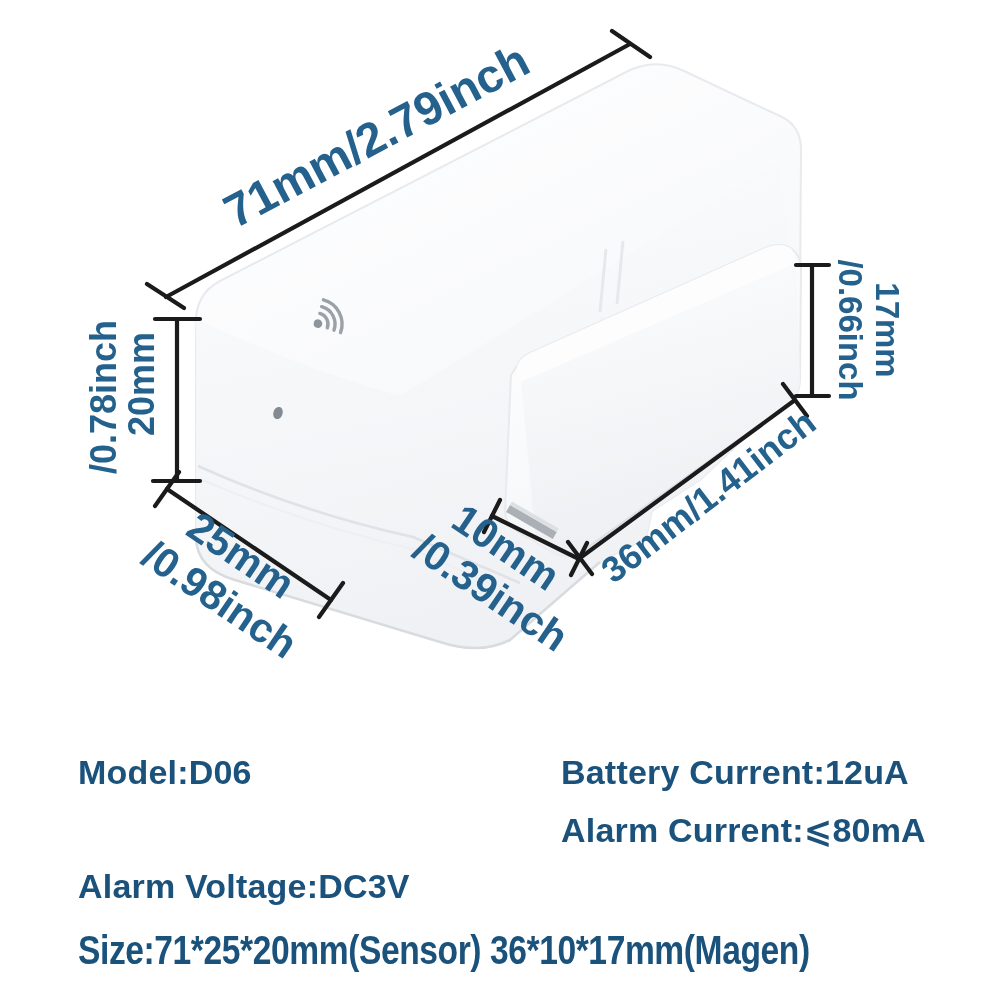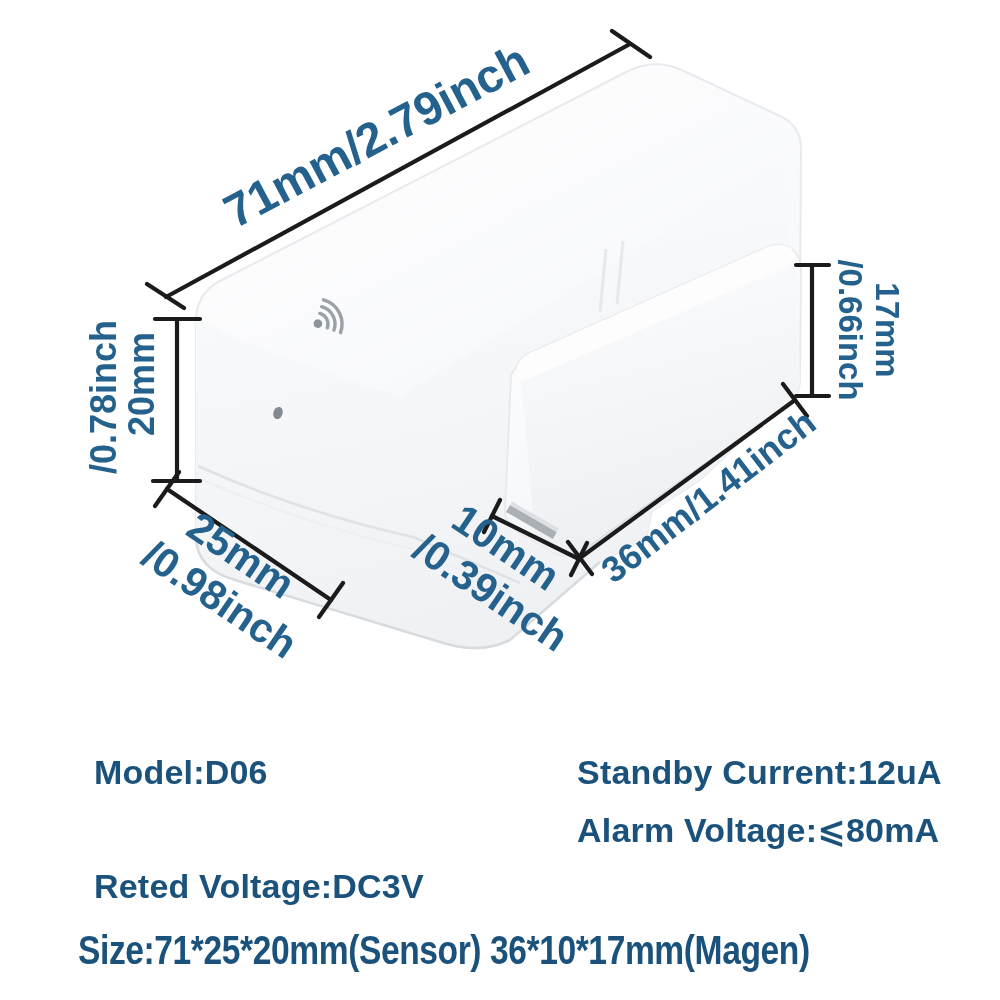--- a/index.html
+++ b/index.html
@@ -1,21 +1,21 @@
 <!DOCTYPE html>
 <html><head>
 <meta charset="utf-8">
 <style>
   html,body{margin:0;padding:0;background:#ffffff;}
   .stage{position:relative;width:1000px;height:1000px;background:#ffffff;overflow:hidden;
          font-family:"Liberation Sans","DejaVu Sans",sans-serif;}
   .diagram-svg{position:absolute;left:0;top:0;}
   .dim-label{fill:#24618c;font-weight:bold;}
   .spec-row{position:absolute;font-weight:bold;color:#1b527c;white-space:nowrap;
-            font-size:34px;letter-spacing:0.2px;margin-left:16px;}
+            font-size:34px;letter-spacing:0.2px;}
   .size-row{position:absolute;font-weight:bold;color:#1b527c;white-space:nowrap;
             font-size:40px;letter-spacing:-0.5px;transform:scaleX(0.84);transform-origin:left top;}
 </style>
 </head>
 <body>
 
 <div class="stage">
 
 <svg class="diagram-svg" width="1000" height="1000" viewBox="0 0 1000 1000">
   <defs>
@@ -119,19 +119,19 @@
     <text class="dim-label" font-size="41" transform="translate(483,604) rotate(34)">/0.39inch</text>
 
     <text class="dim-label" font-size="36" transform="translate(716,506) rotate(-37.5)">36mm/1.41inch</text>
 
     <text class="dim-label" font-size="33" transform="translate(876,330) rotate(90)">17mm</text>
     <text class="dim-label" font-size="33" transform="translate(839,330) rotate(90)">/0.66inch</text>
   </g>
 </svg>
 
   <div class="spec-row" style="left:78px;top:753px">Model:D06</div>
-  <div class="spec-row" style="left:78px;top:867px">Reted Voltage:DC3V</div>
+  <div class="spec-row" style="left:78px;top:867px">Alarm Voltage:DC3V</div>
 
-  <div class="spec-row" style="left:561px;top:753px">Standby Current:12uA</div>
-  <div class="spec-row" style="left:561px;top:810px">Alarm Voltage:⩽80mA</div>
+  <div class="spec-row" style="left:561px;top:753px">Battery Current:12uA</div>
+  <div class="spec-row" style="left:561px;top:810px">Alarm Current:⩽80mA</div>
 
   <div class="size-row" style="left:78px;top:928px">Size:71*25*20mm(Sensor) 36*10*17mm(Magen)</div>
 </div>
 
 </body></html>

